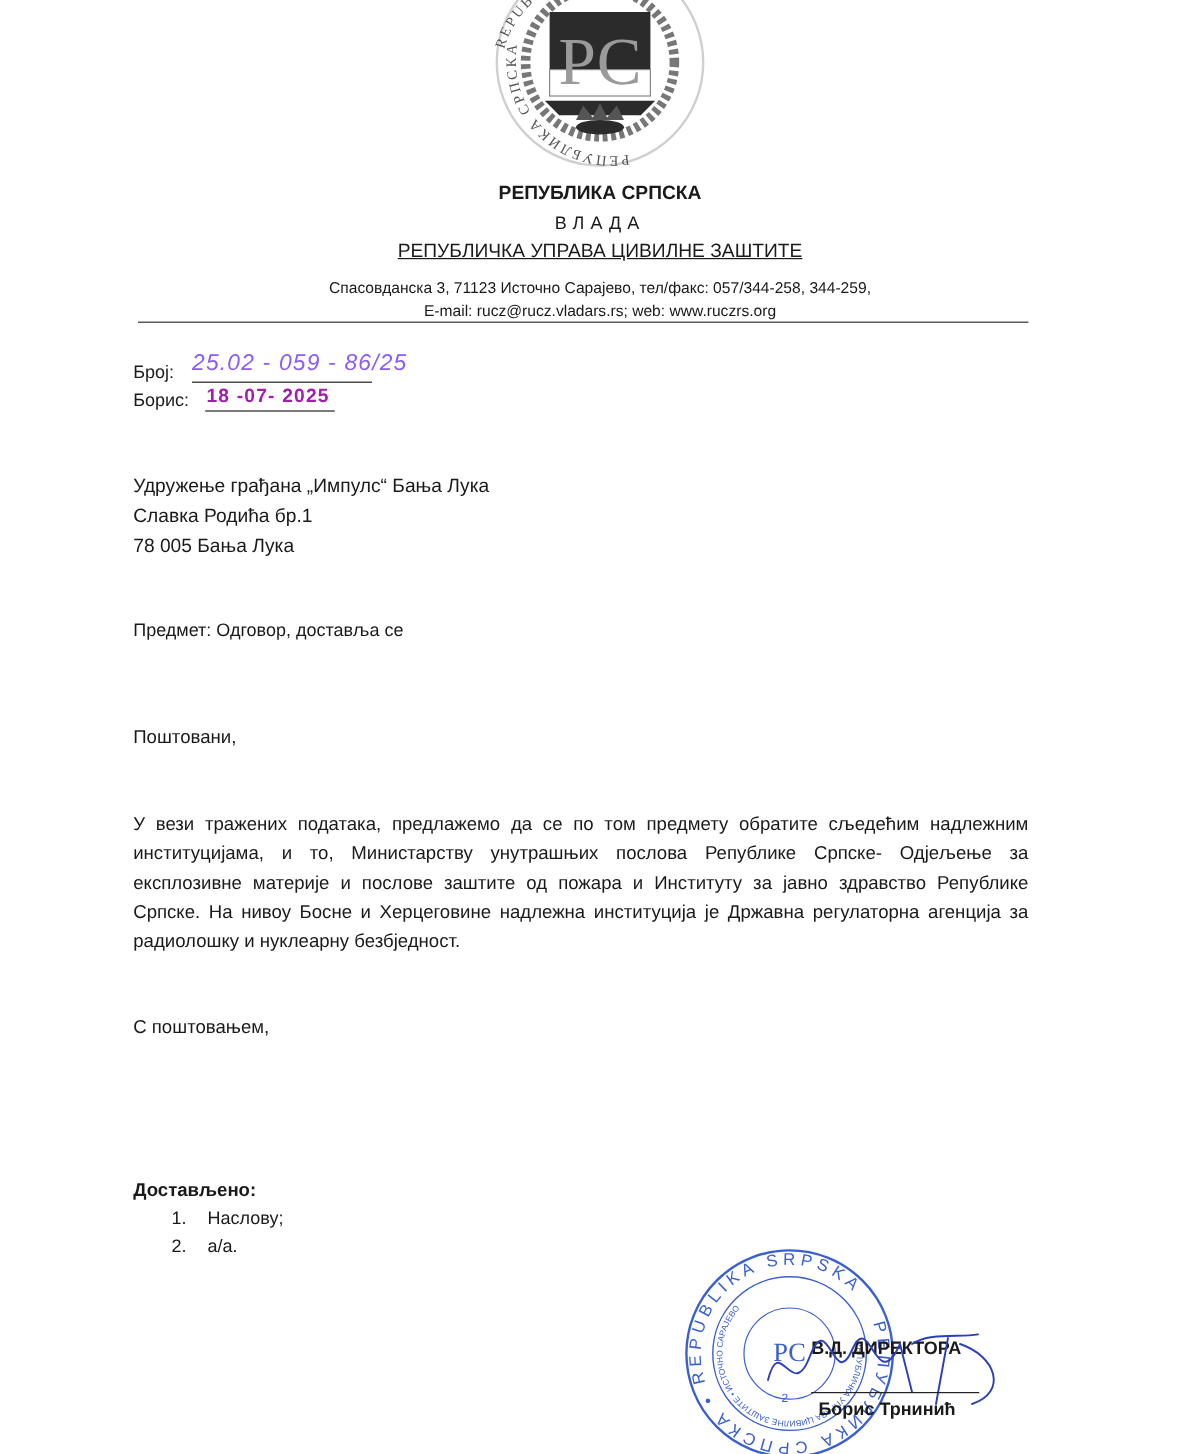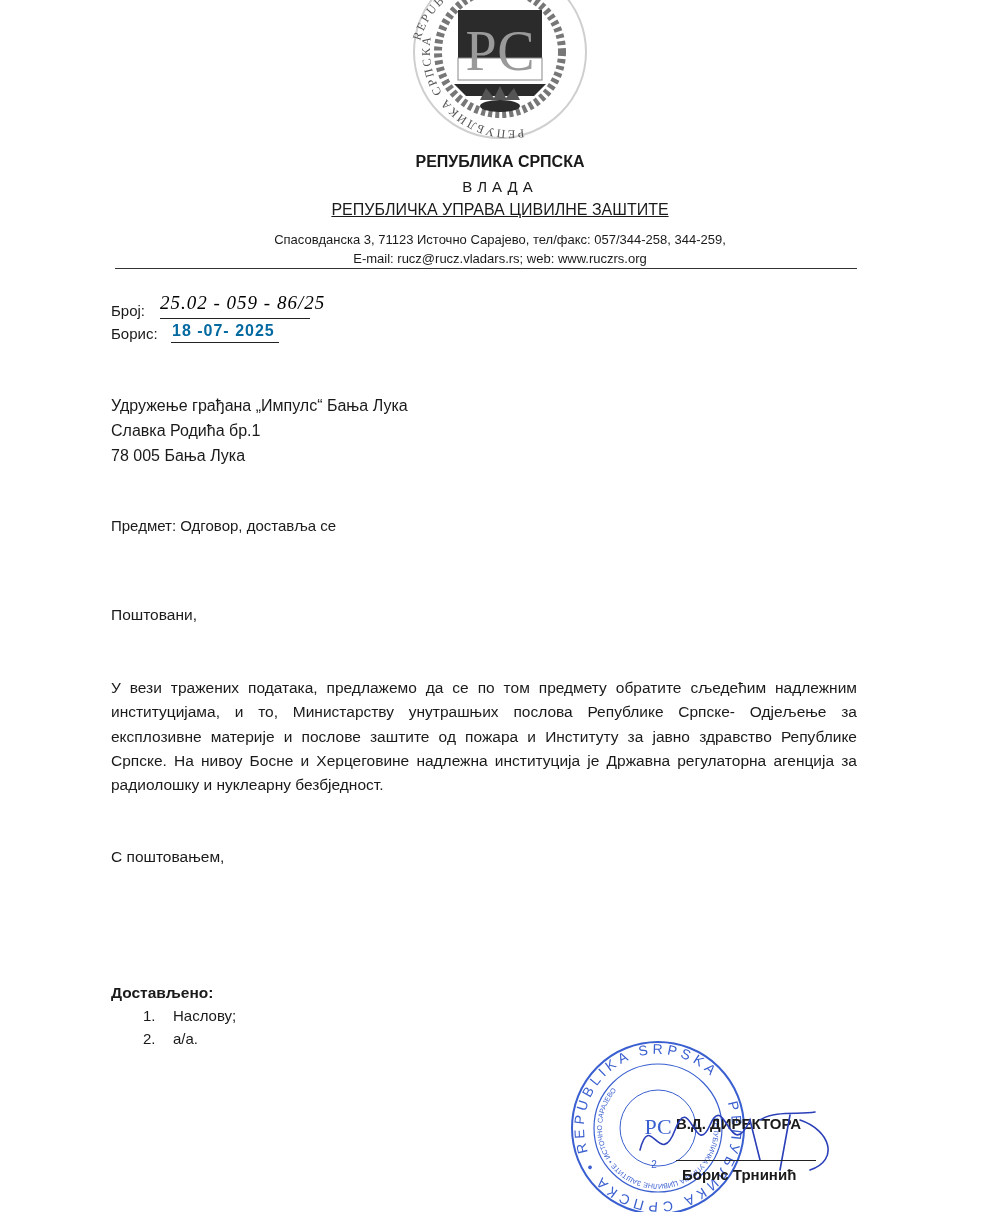--- a/index.html
+++ b/index.html
@@ -10,25 +10,25 @@
   .hdr { left: 0; width: 1000px; text-align: center; }
   .h1 { top: 153px; font-size: 16px; font-weight: bold; }
   .h2 { top: 178px; font-size: 15px; letter-spacing: 5px; }
   .h3 { top: 201px; font-size: 16px; text-decoration: underline; }
   .addr1 { top: 232px; font-size: 13px; }
   .addr2 { top: 251px; font-size: 13px; }
   .hr { left: 115px; top: 268px; width: 742px; height: 0; border-top: 1.5px solid #333; }
   .meta { left: 111px; font-size: 15px; }
   .broj { top: 302px; }
   .datum { top: 325px; }
-  .hand { font-family: Liberation Serif, serif; color: #000000; font-style: italic; }
+  .hand { font-family: Liberation Sans, sans-serif; color: #8b5cf6; font-style: italic; }
   .broj-val { left: 160px; top: 292px; font-size: 19px; letter-spacing: 1px; }
   .broj-line { left: 160px; top: 318px; width: 150px; border-top: 1.5px solid #222; }
   .datum-val { left: 172px; top: 322px; font-size: 16px; font-weight: bold; font-style: normal;
-               font-family: "Liberation Sans Narrow", "Liberation Sans", sans-serif; color:#0369a1; letter-spacing: 1px;}
+               font-family: "Liberation Sans Narrow", "Liberation Sans", sans-serif; color:#a21caf; letter-spacing: 1px;}
   .datum-line { left: 171px; top: 342px; width: 108px; border-top: 1.5px solid #222; }
   .recip { left: 111px; font-size: 16px; font-weight: normal; }
   .body { left: 111px; font-size: 15.5px; }
   .para { left: 111px; top: 676px; width: 746px; font-size: 15.5px; line-height: 24.3px; text-align: justify; }
   .list { left: 143px; font-size: 15px; }
   .list .n { display: inline-block; width: 30px; }
   .stamp { left: 568px; top: 1038px; width: 180px; height: 180px; }
   .dir { left: 676px; top: 1115px; font-size: 15px; font-weight: bold; }
   .sig-line { left: 676px; top: 1160px; width: 140px; border-top: 1.5px solid #222; }
   .name { left: 682px; top: 1166px; font-size: 15px; font-weight: bold; }

